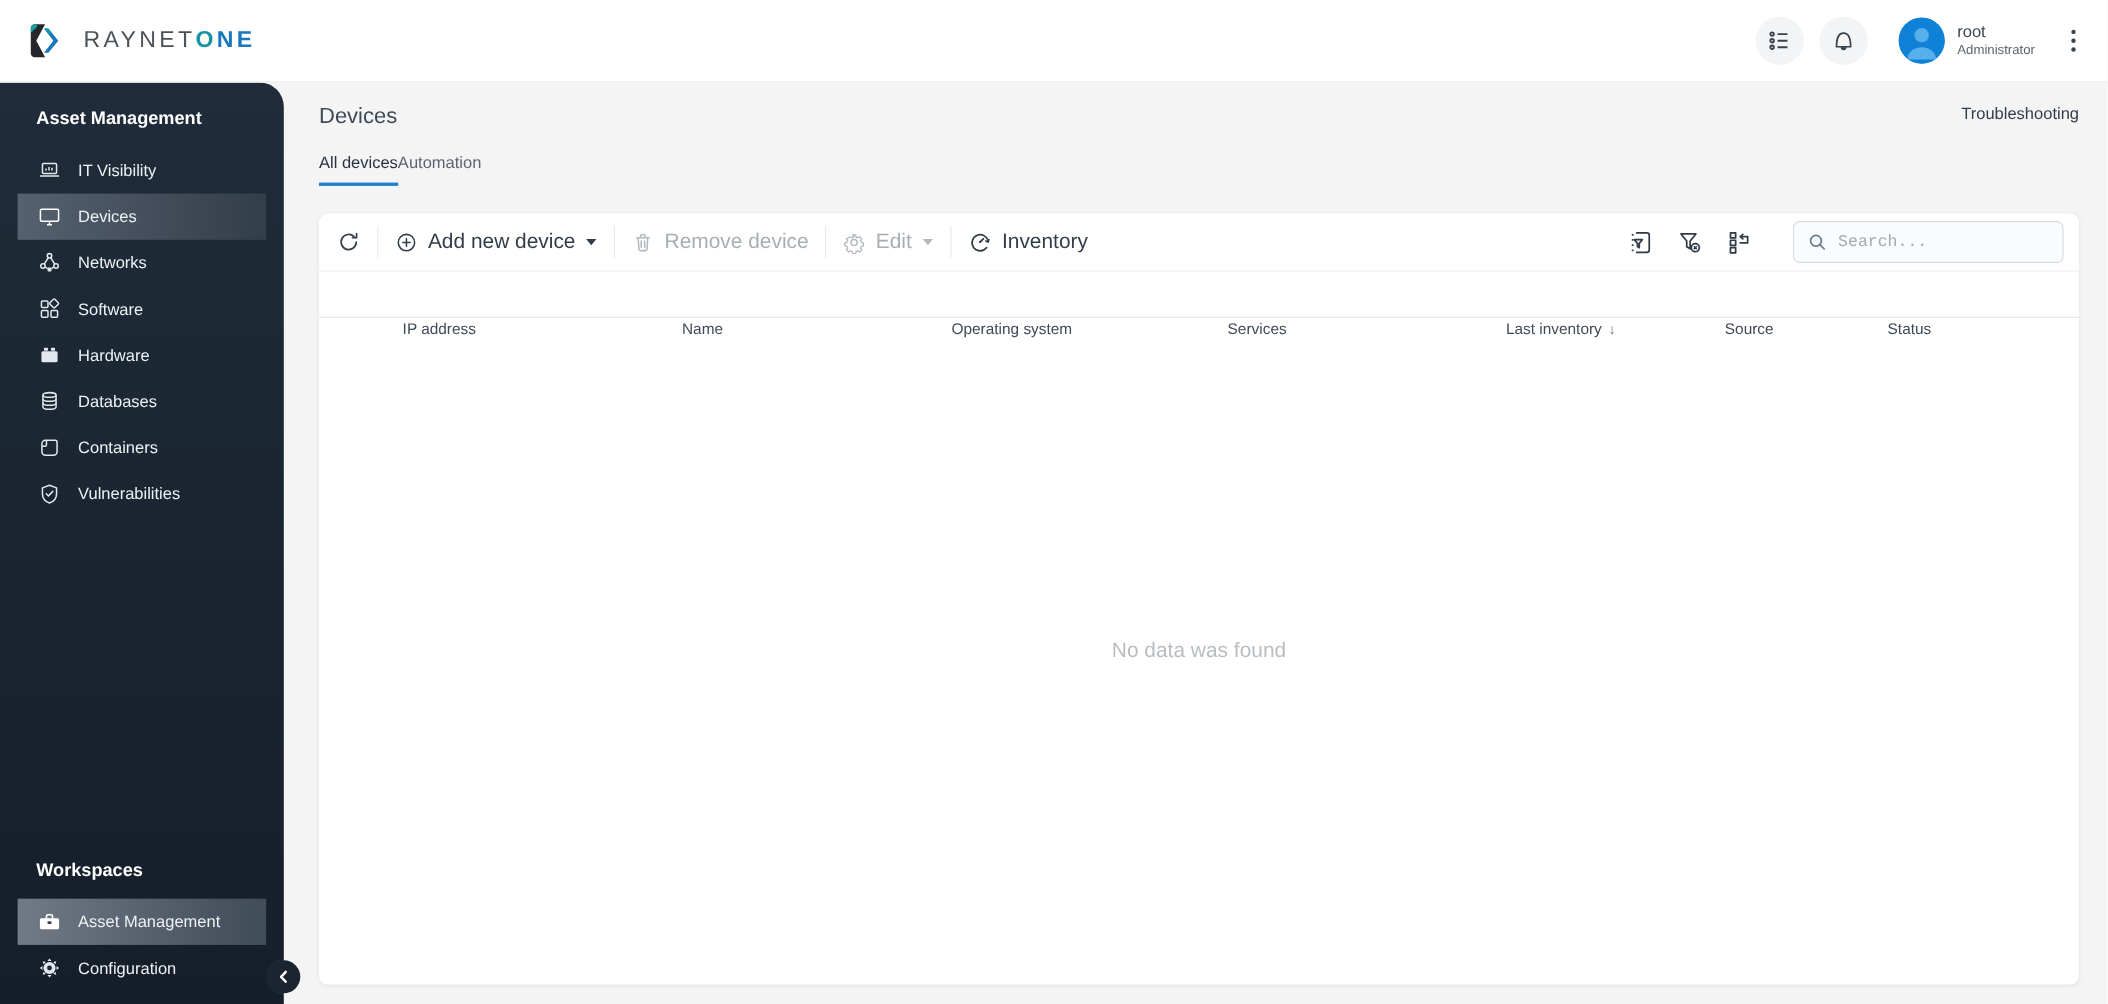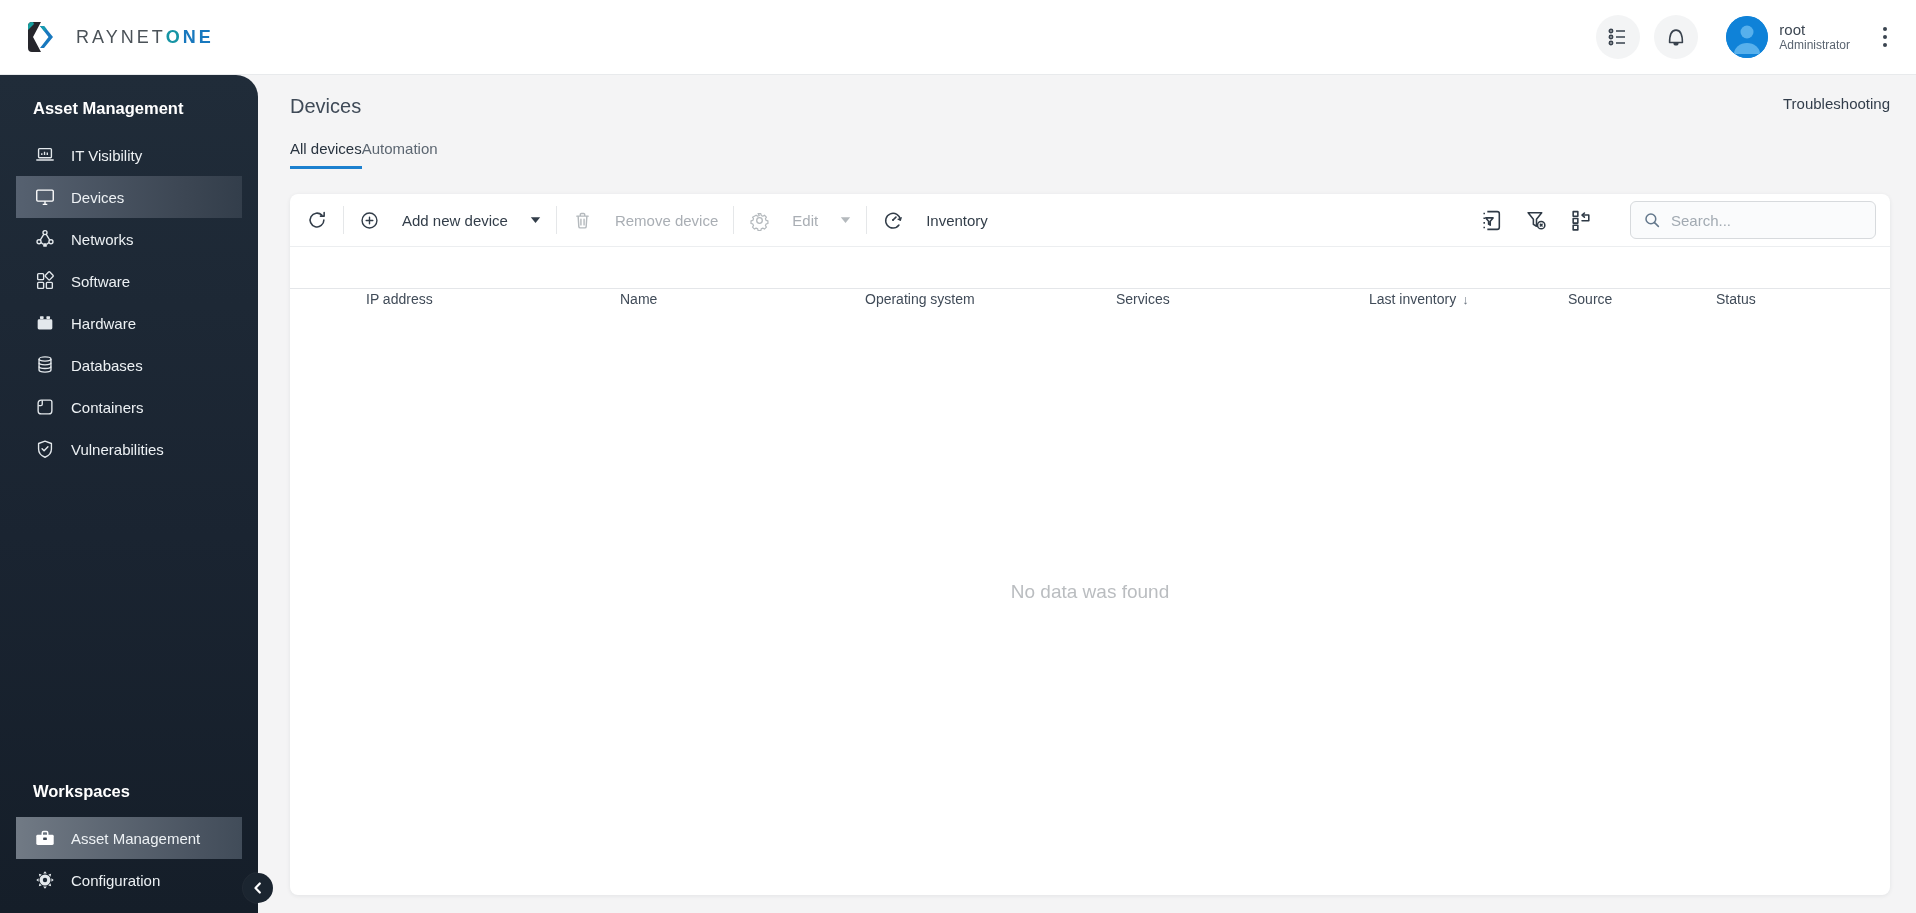--- a/index.html
+++ b/index.html
@@ -9,21 +9,21 @@
     background:#f4f4f5; color:#3c4754;
   }
 
   
   .topbar {
     height:75px; background:#fff; display:flex; align-items:center;
     justify-content:space-between; padding:0 18px 0 24px;
     border-bottom:1px solid #e8eaec; position:relative; z-index:3;
   }
   .brand { display:flex; align-items:center; gap:12px; cursor:pointer; }
-  .brand-word { font-size:18px; letter-spacing:3px; color:#4b5258; font-weight:500; white-space:nowrap; }
+  .brand-word { font-size:21px; letter-spacing:3px; color:#4b5258; font-weight:500; white-space:nowrap; }
   .brand-o  { color:#1694a4; font-weight:600; }
   .brand-ne { color:#1878be; font-weight:600; }
   .topbar-right { display:flex; align-items:center; }
   .circle-btn {
     width:44px; height:44px; border-radius:50%; background:#f3f4f5; border:none;
     display:flex; align-items:center; justify-content:center; cursor:pointer; margin-left:14px;
     color:#39424d;
   }
   .user { display:flex; align-items:center; gap:11px; margin-left:28px; cursor:pointer; }
   .avatar { width:42px; height:42px; border-radius:50%; background:#0f82d8; overflow:hidden; flex:none; }
@@ -69,32 +69,32 @@
   .tab.active { color:#28333f; border-bottom-color:#1c80cf; }
 
   
   .card {
     margin-top:25px; flex:1; background:#fff; border-radius:8px;
     box-shadow:0 1px 4px rgba(25,35,45,.08);
     display:flex; flex-direction:column; min-height:0;
   }
   .toolbar { height:52px; flex:none; display:flex; align-items:center; padding:0 14px 0 16px; }
   .tb-btn {
-    display:flex; align-items:center; gap:22px; background:none; border:none; cursor:pointer;
-    font-size:15px; color:#323d49; font-family:inherit; white-space:nowrap;
+    display:flex; align-items:center; gap:9px; background:none; border:none; cursor:pointer;
+    font-size:19px; color:#323d49; font-family:inherit; white-space:nowrap;
   }
   .tb-btn svg { flex:none; }
   .tb-btn.disabled { color:#a9aeb4; cursor:default; }
   .tb-divider { width:1px; height:28px; background:#e5e7e9; margin:0 15px; flex:none; }
   .tb-right { margin-left:auto; display:flex; align-items:center; gap:19px; }
   .icon-btn { background:none; border:none; cursor:pointer; width:26px; height:26px; padding:0;
               display:flex; align-items:center; justify-content:center; color:#2f3a46; }
   .search-box {
     width:246px; height:38px; border:1px solid #d7dadd; border-radius:6px; background:#fafbfc;
-    display:flex; align-items:center; gap:10px; padding:12px 12px; margin-left:17px;
+    display:flex; align-items:center; gap:10px; padding:12px 12px; margin-left:17px;font-family:Liberation Mono, monospace;
   }
   .search-box input {
     border:none; background:transparent; outline:none; font-size:15px; width:100%;
     font-family:inherit; color:#333e4a;
   }
   .search-box input::placeholder { color:#a2aab2; }
 
   .thead {
     height:43px; flex:none; display:grid; align-items:center;
     grid-template-columns:254px 245px 251px 253px 199px 148px 1fr;

